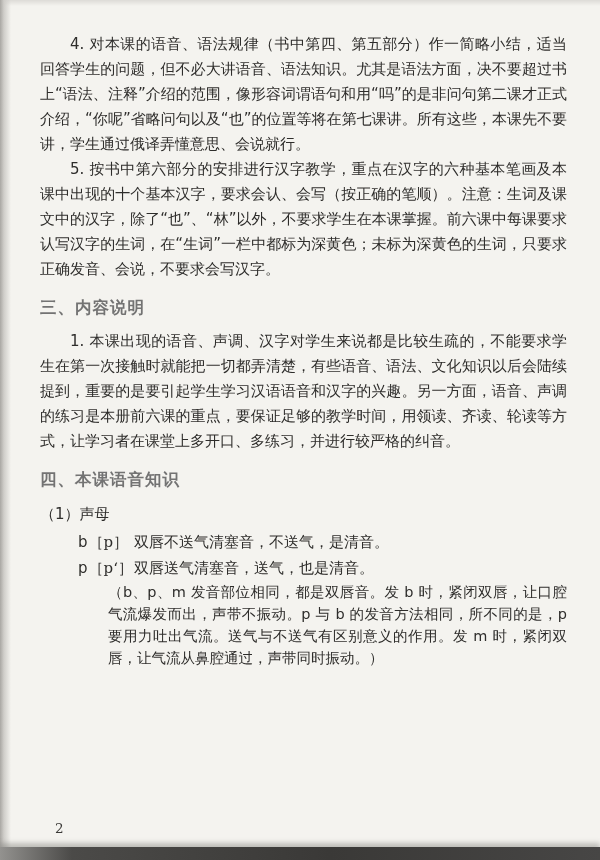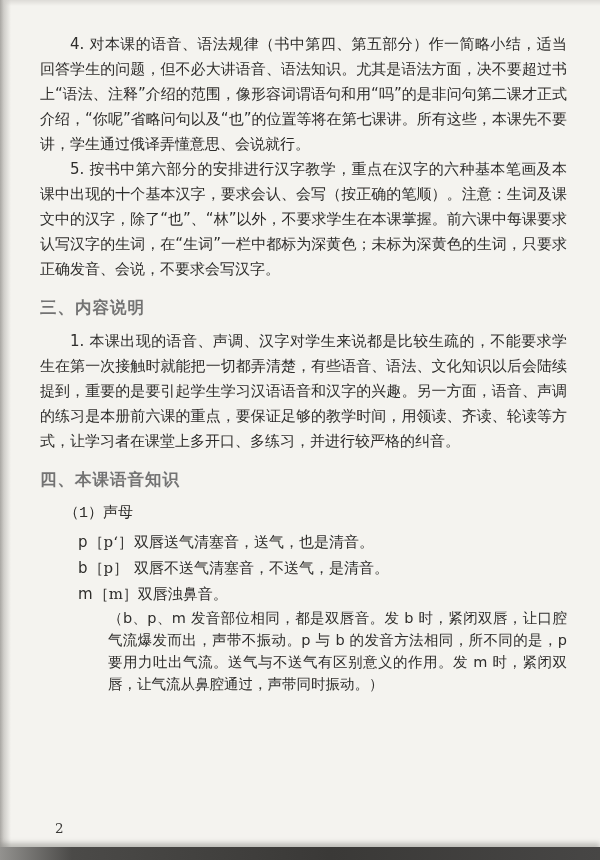--- a/index.html
+++ b/index.html
@@ -31,21 +31,21 @@
     color:#2e2d2b;font-size:15px;line-height:25px;
     text-align:justify;
   }
   p{margin:0;}
   .para{text-indent:2em;}
   .heading{
     margin:13px 0 8px 0;font-weight:bold;font-size:16.5px;
     letter-spacing:1px;line-height:26px;text-indent:0;color:#737373;
   }
   .subheading{text-indent:2em;line-height:26px;}
-  .sublabel{margin-left:24px;line-height:26px;font-family:Liberation Mono, monospace;}
+  .sublabel{line-height:26px;}
   .def-row{
     display:flex;align-items:flex-start;
     padding-left:38px;line-height:22px;margin-top:4px;
   }
   .def-term{flex:0 0 56px;white-space:nowrap;}
   .def-letter{font-family:"DejaVu Sans",sans-serif;}
   .def-ipa{font-family:"DejaVu Serif",serif;margin-left:1px;}
   .def-desc{flex:1;}
   .def-note{
     margin:2px 0 0 68px;line-height:22px;font-size:14.5px;
@@ -67,32 +67,28 @@
     <p class="para">4. 对本课的语音、语法规律（书中第四、第五部分）作一简略小结，适当回答学生的问题，但不必大讲语音、语法知识。尤其是语法方面，决不要超过书上“语法、注释”介绍的范围，像形容词谓语句和用“吗”的是非问句第二课才正式介绍，“你呢”省略问句以及“也”的位置等将在第七课讲。所有这些，本课先不要讲，学生通过俄译弄懂意思、会说就行。</p>
     <p class="para">5. 按书中第六部分的安排进行汉字教学，重点在汉字的六种基本笔画及本课中出现的十个基本汉字，要求会认、会写（按正确的笔顺）。注意：生词及课文中的汉字，除了“也”、“林”以外，不要求学生在本课掌握。前六课中每课要求认写汉字的生词，在“生词”一栏中都标为深黄色；未标为深黄色的生词，只要求正确发音、会说，不要求会写汉字。</p>
 
     <p class="heading">三、内容说明</p>
     <p class="para">1. 本课出现的语音、声调、汉字对学生来说都是比较生疏的，不能要求学生在第一次接触时就能把一切都弄清楚，有些语音、语法、文化知识以后会陆续提到，重要的是要引起学生学习汉语语音和汉字的兴趣。另一方面，语音、声调的练习是本册前六课的重点，要保证足够的教学时间，用领读、齐读、轮读等方式，让学习者在课堂上多开口、多练习，并进行较严格的纠音。</p>
 
     <p class="heading">四、本课语音知识</p>
     <p class="sublabel">（1）声母</p>
 
     <div class="def-row">
-      <span class="def-term"><span class="def-letter">p</span><span class="def-ipa">［p‘］</span></span>
-      <span class="def-desc">双唇送气清塞音，送气，也是清音。</span>
-    </div>
-
-    <div class="def-row">
       <span class="def-term"><span class="def-letter">b</span><span class="def-ipa">［p］</span></span>
       <span class="def-desc">双唇不送气清塞音，不送气，是清音。</span>
     </div>
 
     <div class="def-row">
-      <span class="def-term"><span class="def-letter">m</span><span class="def-ipa">［m］</span></span>
-      <span class="def-desc">双唇浊鼻音。</span>
+      <span class="def-term"><span class="def-letter">p</span><span class="def-ipa">［p‘］</span></span>
+      <span class="def-desc">双唇送气清塞音，送气，也是清音。</span>
     </div>
+
     <p class="def-note">（b、p、m 发音部位相同，都是双唇音。发 b 时，紧闭双唇，让口腔气流爆发而出，声带不振动。p 与 b 的发音方法相同，所不同的是，p 要用力吐出气流。送气与不送气有区别意义的作用。发 m 时，紧闭双唇，让气流从鼻腔通过，声带同时振动。）</p>
 
   </div>
 
   <div class="pagenum">2</div>
   <div class="edge-bottom"></div>
 </div>
 
 </body></html>

